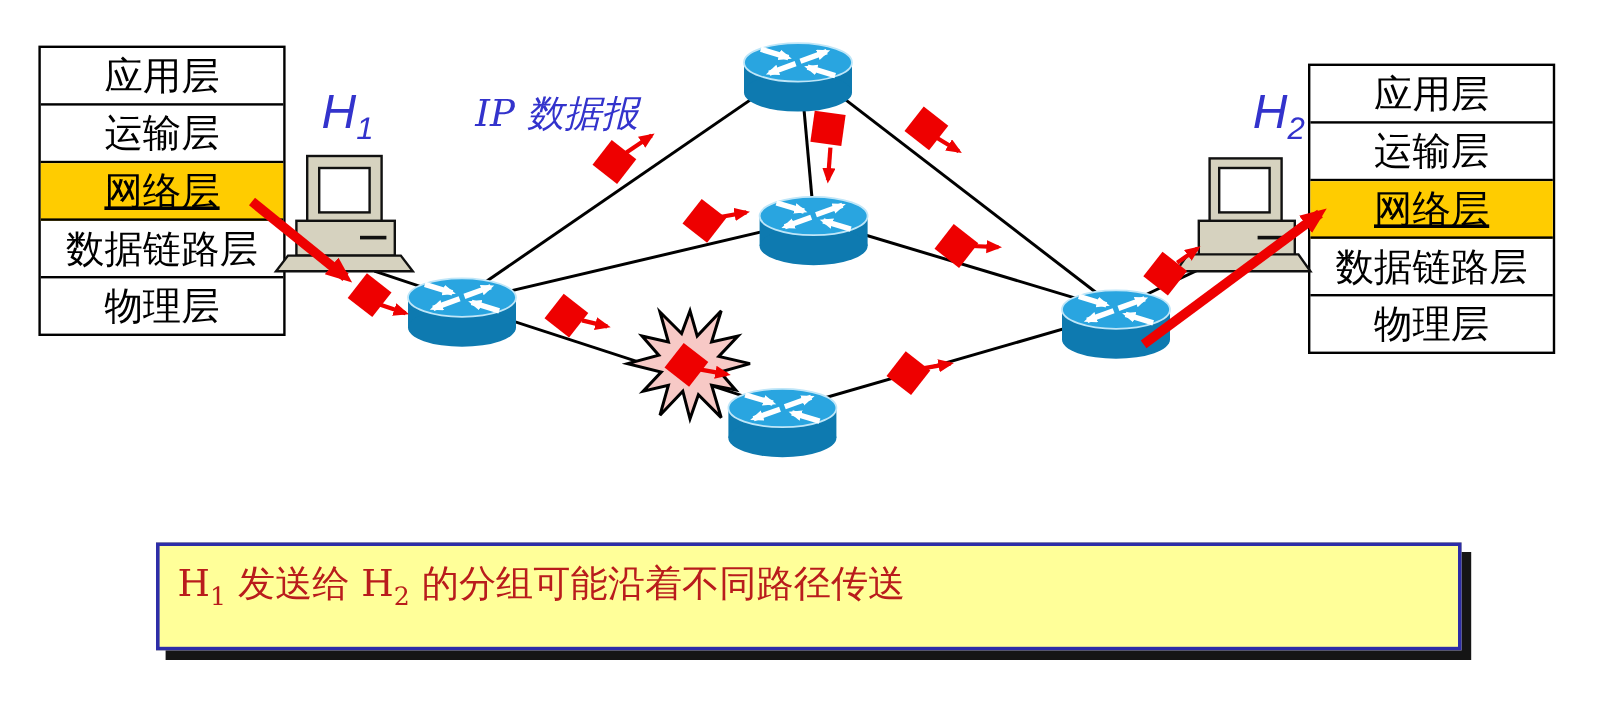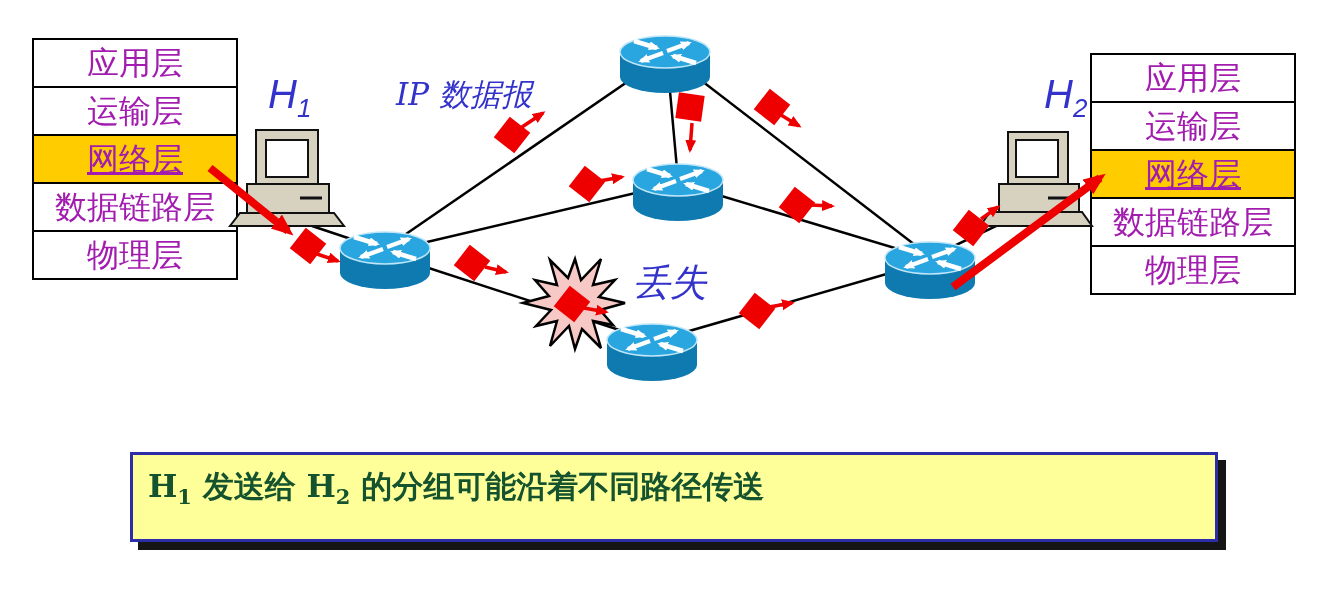--- a/index.html
+++ b/index.html
@@ -3,35 +3,35 @@
 <meta charset="utf-8">
 <style>
   html,body{margin:0;padding:0;background:#ffffff;}
   .canvas{position:relative;width:1334px;height:598px;background:#ffffff;overflow:hidden;
           font-family:"Liberation Sans",sans-serif;}
   
   .stack{position:absolute;width:202px;border:2px solid #000;background:#fff;z-index:1;}
   .stack-left{left:32px;top:38px;}
   .stack-right{left:1090px;top:53px;}
   .stack .row{height:46px;line-height:46px;text-align:center;border-bottom:2px solid #000;
-              color:#a21caf;font-size:32px;font-family:"DejaVu Serif","Liberation Serif",serif;
+              color:#000000;font-size:32px;font-family:"DejaVu Serif","Liberation Serif",serif;
               white-space:nowrap;overflow:visible;}
   .stack .row:last-child{border-bottom:none;}
   .stack .row.hl{background:#ffcc00;text-decoration:underline;}
   
   .lbl{position:absolute;color:#3333cc;z-index:10;white-space:nowrap;font-style:italic;}
   .host-lbl{font-size:40px;font-family:"Liberation Sans",sans-serif;}
   .host-lbl sub{font-size:26px;}
   .ip-lbl{left:396px;top:74px;font-size:31px;font-family:"DejaVu Serif","Liberation Serif",serif;}
   .lost-lbl{left:633px;top:258px;font-size:37px;font-family:"DejaVu Serif","Liberation Serif",serif;}
   
   .caption{position:absolute;left:130px;top:452px;width:1082px;height:84px;background:#ffff99;
            border:3px solid #2d2da8;box-shadow:8px 8px 0 0 #151515;z-index:2;}
-  .caption .cap-text{color:#14532d;font-size:31px;padding:11px 0 0 15px;
-           font-family:"DejaVu Serif","Liberation Serif",serif;white-space:nowrap;font-weight:bold;}
+  .caption .cap-text{color:#b91c1c;font-size:31px;padding:11px 0 0 15px;
+           font-family:"DejaVu Serif","Liberation Serif",serif;white-space:nowrap;}
   .caption .cap-text sub{font-size:21px;}
   
   svg.net{position:absolute;left:0;top:0;z-index:5;}
 </style>
 </head>
 <body>
 
 <div class="canvas">
 
   <div class="stack stack-left">
@@ -46,21 +46,20 @@
     <div class="row">应用层</div>
     <div class="row">运输层</div>
     <div class="row hl">网络层</div>
     <div class="row">数据链路层</div>
     <div class="row">物理层</div>
   </div>
 
   <div class="lbl host-lbl" style="left:268px;top:72px;"><span>H</span><sub>1</sub></div>
   <div class="lbl host-lbl" style="left:1044px;top:72px;"><span>H</span><sub>2</sub></div>
   <div class="lbl ip-lbl">IP 数据报</div>
-  <div class="lbl lost-lbl">丢失</div>
 
   <div class="caption">
     <div class="cap-text"><span>H</span><sub>1</sub><span> 发送给 H</span><sub>2</sub><span> 的分组可能沿着不同路径传送</span></div>
   </div>
 
   <svg class="net" width="1334" height="598" viewBox="0 0 1334 598">
     <defs>
       <marker id="wh" orient="auto" markerUnits="userSpaceOnUse" markerWidth="13" markerHeight="11" refX="8" refY="4.5">
         <path d="M0,0 L11,4.5 L0,9 Z" fill="#ffffff"></path>
       </marker>

